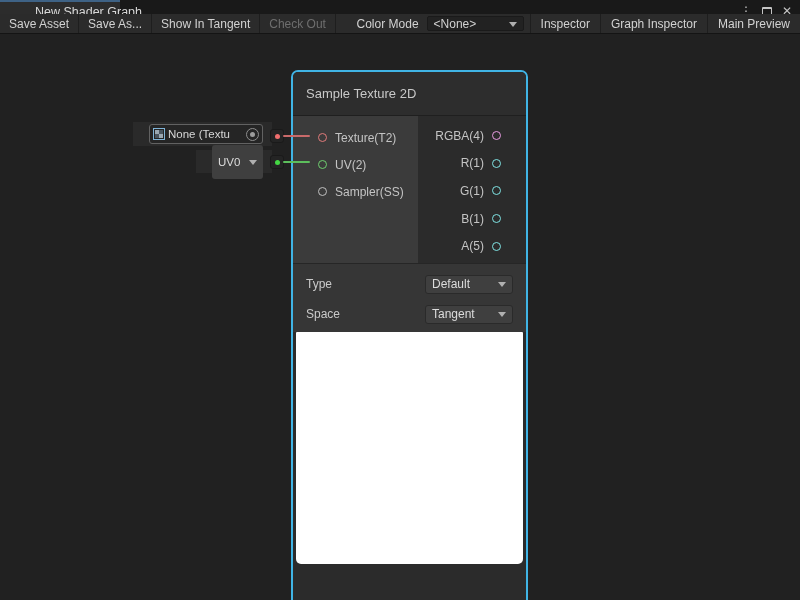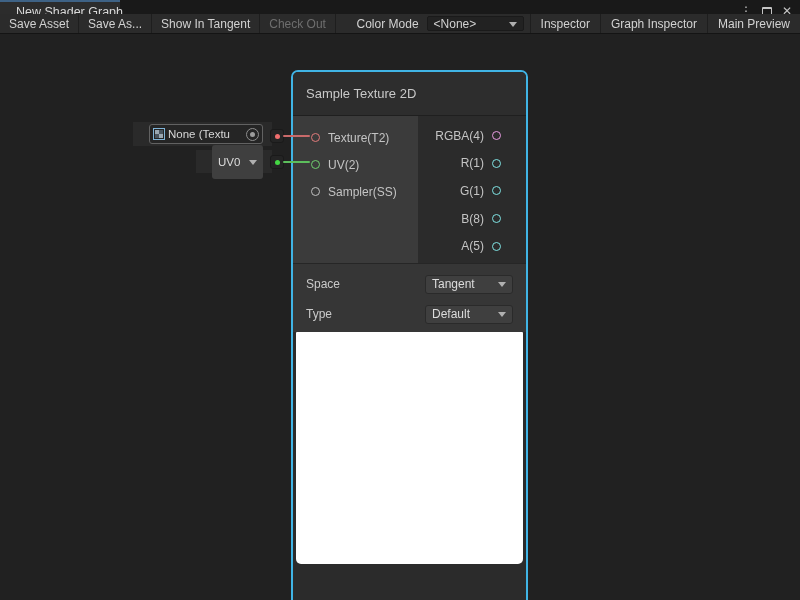--- a/index.html
+++ b/index.html
@@ -2,21 +2,21 @@
 <html><head>
 <meta charset="utf-8">
 <style>
   * { box-sizing: border-box; margin: 0; padding: 0; }
   html,body { width:800px; height:600px; overflow:hidden; }
   body { font-family: "Liberation Sans", sans-serif; }
   .screen { position:relative; width:800px; height:600px; background:#212121; overflow:hidden; }
 
   
   .titlebar { position:absolute; top:0; left:0; right:0; height:22px; background:#191919; display:flex; }
-  .tab { width:120px; height:22px; background:#2c2c2c; border-top:2px solid #3e6285; display:flex; align-items:center; gap:5px; padding-left:11px; }
+  .tab { width:120px; height:22px; background:#2c2c2c; border-top:2px solid #3e6285; display:flex; align-items:center; gap:13px; padding-left:22px; }
   .tab-title { font-size:12.5px; color:#d8d8d8; white-space:nowrap; }
   .win-controls { margin-left:auto; display:flex; align-items:center; gap:10px; padding-right:8px; color:#c4c4c4; font-size:13px; }
   .menu-dots { font-size:12px; letter-spacing:0; }
   .maximize-box { display:inline-block; width:10px; height:9px; border:1px solid #c4c4c4; border-top-width:2px; border-radius:1px; }
   .close-x { font-size:12px; }
 
   
   .toolbar { position:absolute; top:14px; left:0; right:0; height:20px; background:#2b2b2b; border-bottom:1px solid #141414; display:flex; align-items:stretch; font-size:12px; color:#d2d2d2; }
   .tbtn { display:flex; align-items:center; padding:0 9px; border-right:1px solid #1e1e1e; white-space:nowrap; }
   .tbtn.disabled { color:#6e6e6e; }
@@ -28,21 +28,21 @@
 
   
   .canvas { position:absolute; top:42px; left:0; right:0; bottom:0; background:#212121; }
 
   
   .node { position:absolute; left:291px; top:28px; width:237px; height:589px; border:2px solid #40b4e5; border-radius:7px; background:#2b2b2b; z-index:1; }
   .node-header { height:44px; background:#2d2d2d; border-bottom:1px solid #1f1f1f; border-radius:5px 5px 0 0; display:flex; align-items:center; padding-left:13px; font-size:13px; color:#c8c8c8; }
   .node-ports { display:flex; height:147px; }
   .ports-in { width:125px; background:#3b3b3b; padding-top:8px; }
   .ports-out { flex:1; background:#2b2b2b; padding-top:6px; }
-  .port-row { height:27px; display:flex; align-items:center; gap:8px; padding-left:18px; font-size:12px; color:#c4c4c4; }
+  .port-row { height:27px; display:flex; align-items:center; gap:8px; padding-left:25px; font-size:12px; color:#c4c4c4; }
   .port-row.out { height:27.6px; justify-content:flex-end; padding-left:0; padding-right:25px; }
   .port-ring { width:9px; height:9px; border-radius:50%; border:1.5px solid #aaa; flex:none; background:transparent; }
   .node-controls { height:69px; background:#363636; border-top:1px solid #262626; padding-top:5px; }
   .ctrl-row { height:30px; display:flex; align-items:center; padding:0 13px; font-size:12px; color:#cacaca; }
   .ctrl-dd { margin-left:auto; width:88px; height:19px; background:#3f3f3f; border:1px solid #2a2a2a; border-radius:3px; display:flex; align-items:center; padding:0 6px; color:#dcdcdc; position:relative; font-size:12px; }
   .node-preview { margin:0 3px; height:232px; background:#ffffff; border-radius:1px 1px 5px 5px; }
 
   
   .tex-row { position:absolute; left:133px; top:80px; width:139px; height:24px; background:#2a2a2a; display:flex; align-items:center; }
   .tex-field { margin-left:16px; width:114px; height:20px; border:1px solid #626262; border-radius:3px; background:#252525; display:flex; align-items:center; gap:3px; padding:0 3px;justify-content:center; }
@@ -159,44 +159,44 @@
           </div>
           <div class="port-row out">
             <span>R(1)</span>
             <span class="port-ring" style="border-color: rgb(127, 227, 227);"></span>
           </div>
           <div class="port-row out">
             <span>G(1)</span>
             <span class="port-ring" style="border-color: rgb(127, 227, 227);"></span>
           </div>
           <div class="port-row out">
-            <span>B(8)</span>
+            <span>B(1)</span>
             <span class="port-ring" style="border-color: rgb(127, 227, 227);"></span>
           </div>
           <div class="port-row out">
             <span>A(5)</span>
             <span class="port-ring" style="border-color: rgb(127, 227, 227);"></span>
           </div>
         </div>
       </div>
 
       <div class="node-controls">
+        <div class="ctrl-row">
+          <span>Type</span>
+          <div class="ctrl-dd">
+            <span>Default</span>
+            <span class="dd-arrow"></span>
+          </div>
+        </div>
         <div class="ctrl-row">
           <span>Space</span>
           <div class="ctrl-dd">
             <span>Tangent</span>
             <span class="dd-arrow"></span>
           </div>
         </div>
-        <div class="ctrl-row">
-          <span>Type</span>
-          <div class="ctrl-dd">
-            <span>Default</span>
-            <span class="dd-arrow"></span>
-          </div>
-        </div>
       </div>
 
       <div class="node-preview"></div>
     </div>
 
   </div>
 </div>
 
 </body></html>

